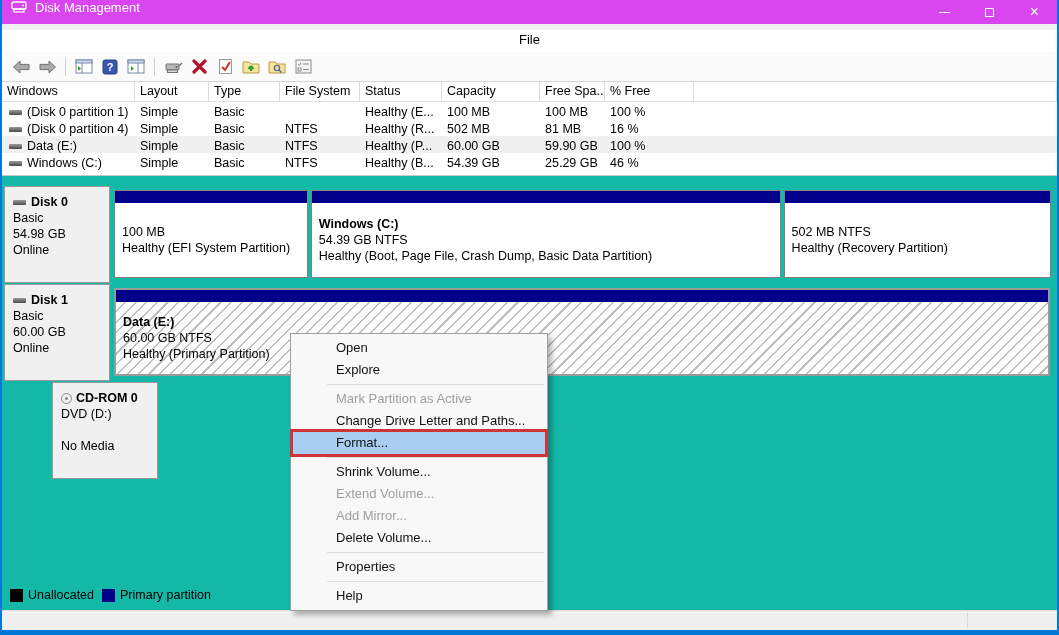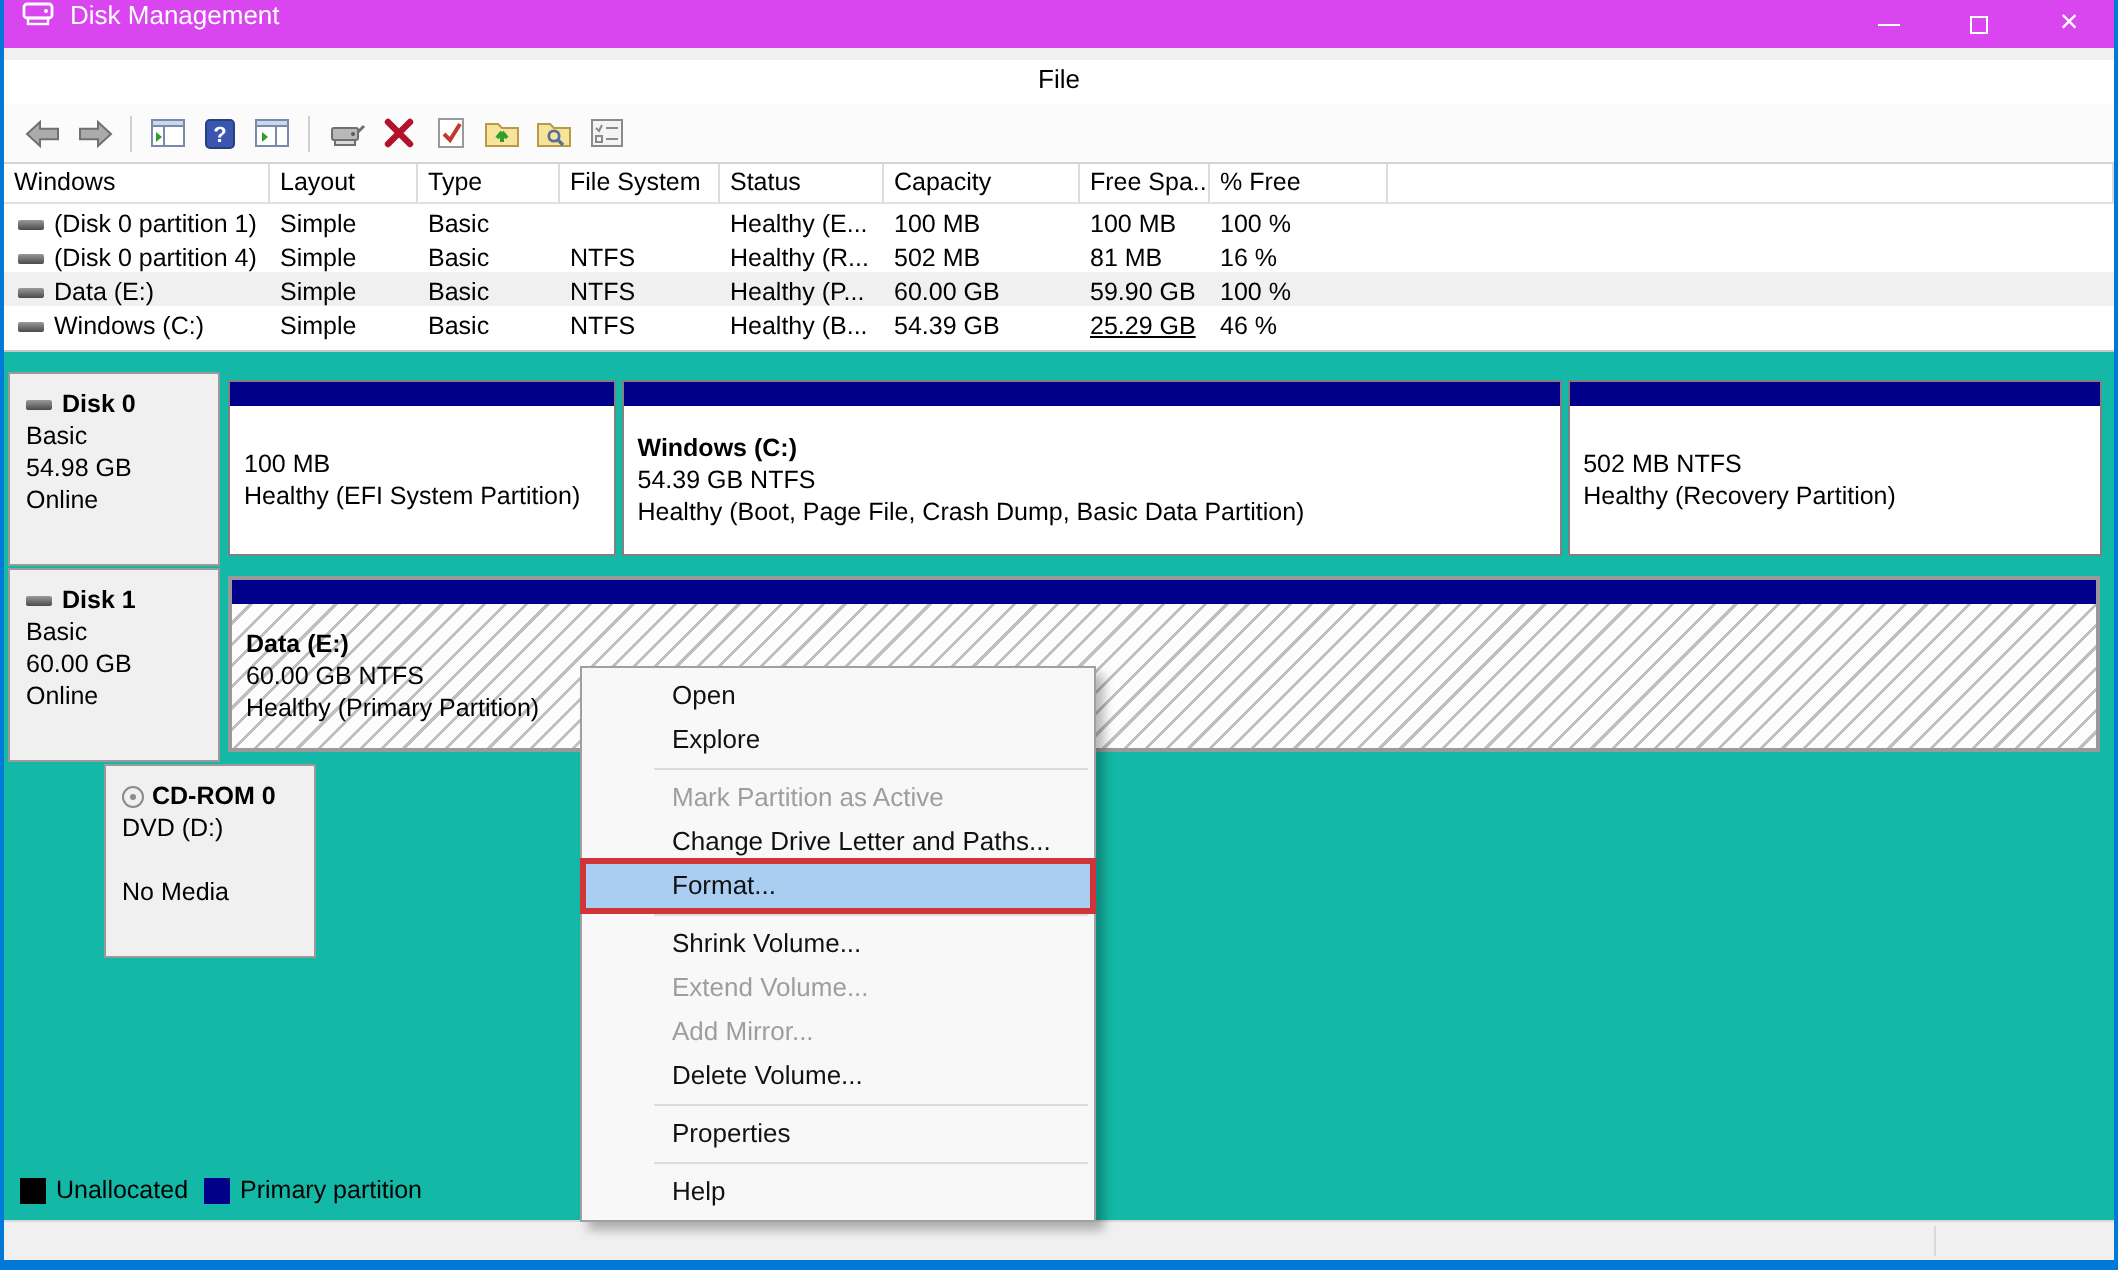--- a/index.html
+++ b/index.html
@@ -247,21 +247,21 @@
         <div class="vt-row">
           <span class="vt-cell" style="width: 133px;">
             <span class="drive-glyph"></span>
             <span>Windows (C:)</span>
           </span>
           <span class="vt-cell" style="width: 74px;">Simple</span>
           <span class="vt-cell" style="width: 71px;">Basic</span>
           <span class="vt-cell" style="width: 80px;">NTFS</span>
           <span class="vt-cell" style="width: 82px;">Healthy (B...</span>
           <span class="vt-cell" style="width: 98px;">54.39 GB</span>
-          <span class="vt-cell" style="width: 65px; text-decoration: underline;">25.29 GB</span>
+          <span class="vt-cell" style="width: 65px;">25.29 GB</span>
           <span class="vt-cell" style="width: 89px;">46 %</span>
         </div>
       </div>
   </div>
 
   <div class="graph-pane" id="graph-pane">
       <div class="disk-row" style="top: 10px;">
         <div class="disk-label">
           <div class="dname">
             <span class="drive-glyph"></span>

